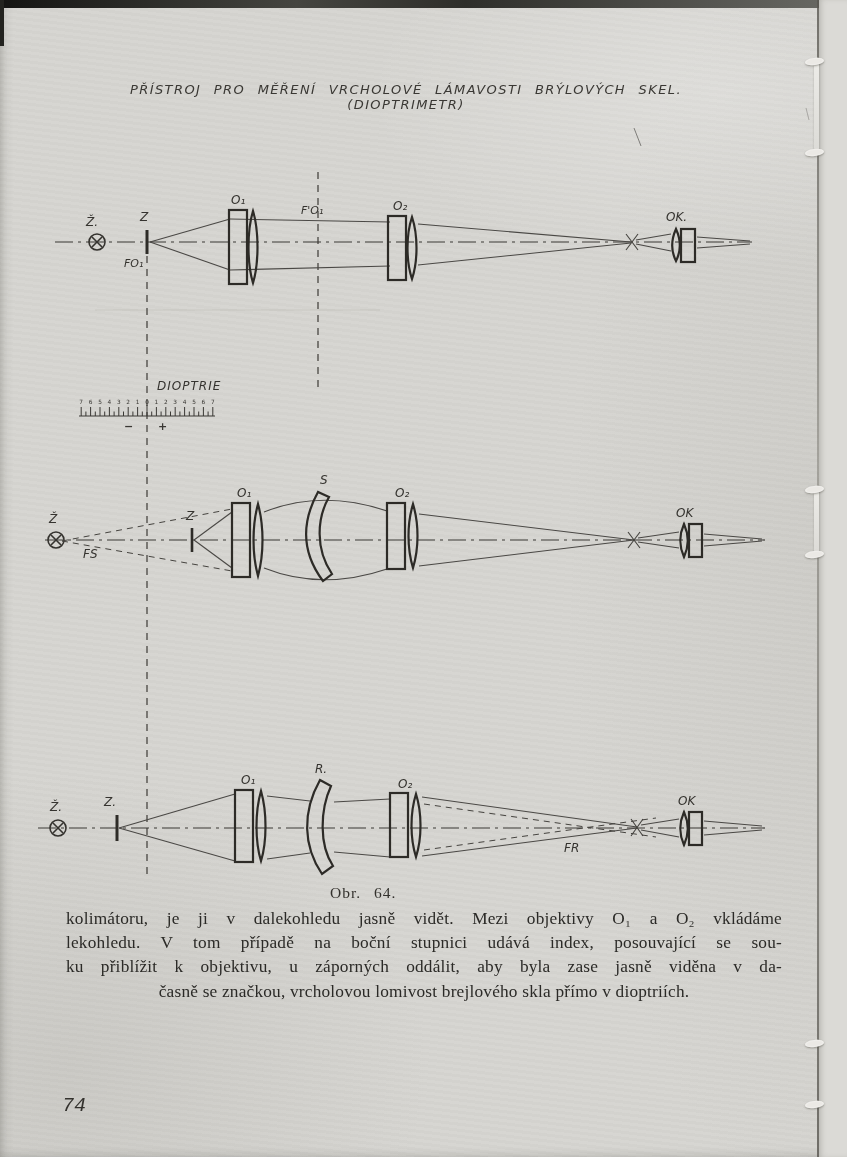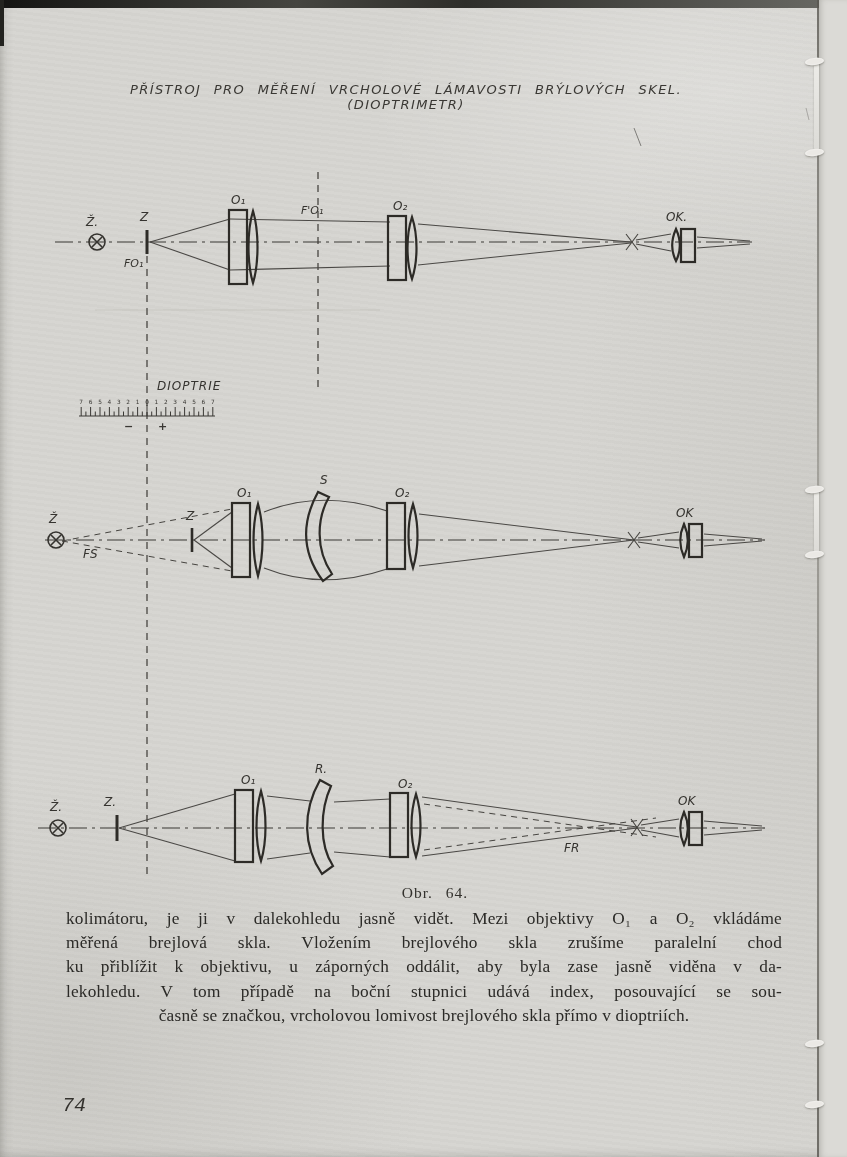--- a/index.html
+++ b/index.html
@@ -26,21 +26,21 @@
   .stitch{position:absolute;left:805px;width:19px;height:7px;background:#ebe9e5;
     border-radius:50%/60%;box-shadow:0 1px 2px rgba(70,68,60,.45), inset 0 0 2px rgba(255,255,255,.9);
     transform:rotate(-7deg);}
   .title{position:absolute;left:115px;top:82px;width:582px;text-align:center;
     font-style:italic;font-size:13px;letter-spacing:1.4px;word-spacing:7px;color:#3a3834;}
   svg.fig{position:absolute;left:0;top:0;}
   .lbl{font-family:"DejaVu Sans", sans-serif;font-style:italic;font-size:12px;fill:#35332f;}
   .lbl-sm{font-family:"DejaVu Sans", sans-serif;font-style:italic;font-size:11px;fill:#35332f;}
   .num{font-family:"DejaVu Sans", sans-serif;font-size:5.8px;fill:#3a3834;}
   .sign{font-family:"DejaVu Sans", sans-serif;font-size:11px;font-weight:bold;fill:#3a3834;}
-  .caption{position:absolute;left:330px;top:884px;width:210px;text-align:center;
+  .caption{position:absolute;left:330px;top:884px;width:210px;
     font-family:"Liberation Serif", serif;font-size:15.5px;letter-spacing:1px;word-spacing:8px;color:#33312d;}
   .bodytext{position:absolute;left:66px;top:907px;width:716px;
     font-family:"Liberation Serif", serif;font-size:17.3px;line-height:24.2px;
     color:#2b2a27;letter-spacing:0.2px;}
   .bodytext .jline{text-align:justify;text-align-last:justify;}
   .bodytext .lline{text-align:center;}
   .pagenum{position:absolute;left:62px;top:1094px;font-family:Liberation Mono, monospace;
     font-style:italic;font-size:20px;color:#34322e;}
 </style>
 </head>
@@ -289,21 +289,20 @@
         <rect x="689" y="812" width="13" height="33"></rect>
       </g>
       <text class="lbl" x="678" y="805">OK</text>
     </g>
   </svg>
 
   <div class="caption">Obr. 64.</div>
 
   <div class="bodytext">
     <div class="jline">kolimátoru, je ji v dalekohledu jasně vidět. Mezi objektivy O₁ a O₂ vkládáme</div>
-    <div class="jline">měřená brejlová skla. Vložením brejlového skla zrušíme paralelní chod</div>
+    <div class="jline">lekohledu. V tom případě na boční stupnici udává index, posouvající se sou-</div>
     <div class="jline">ku přiblížit k objektivu, u záporných oddálit, aby byla zase jasně viděna v da-</div>
-    <div class="jline">lekohledu. V tom případě na boční stupnici udává index, posouvající se sou-</div>
     <div class="lline">časně se značkou, vrcholovou lomivost brejlového skla přímo v dioptriích.</div>
   </div>
 
   <div class="pagenum">74</div>
 
 </div>
 
 </body></html>

